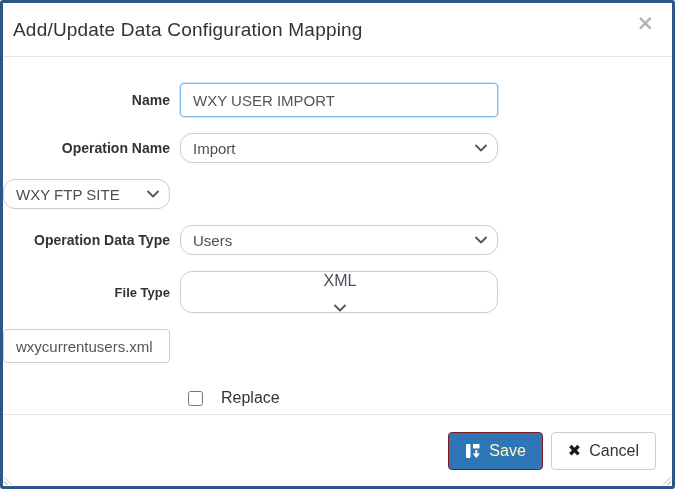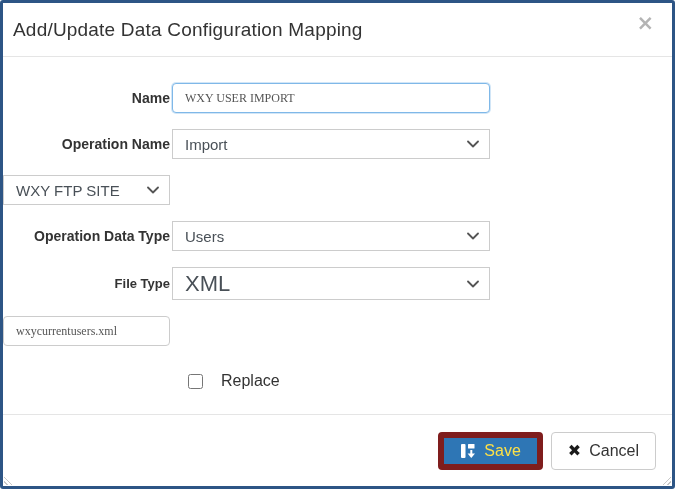--- a/index.html
+++ b/index.html
@@ -34,58 +34,58 @@
     align-self: flex-start; margin-top: 10px;
     font-family: "DejaVu Sans", sans-serif;
   }
   .modal-body {
     flex: 1 1 auto;
     padding-top: 26px;
   }
   .form-row {
     display: grid;
     grid-template-columns: 167px 318px;
-    column-gap: 2px;
+    column-gap: 10px;
     align-items: center;
     margin-bottom: 16px;
   }
   .form-label {
     text-align: right;
     font-weight: 700;
     font-size: 14px;
     color: #333;
   }
   .form-row.large .form-label { font-size: 13px; }
   .text-input {
     height: 30px;
     border: 1px solid #ccc;
     border-radius: 4px;
-    padding: 8px 12px;
-    font-size: 12px;
+    padding: 16px 12px;
+    font-size: 15px;
     color: #555;
-    font-family: Liberation Serif, serif;
+    font-family: Liberation Sans, sans-serif;
     width: 100%;
     outline: none;
     background: #fff;
   }
   .text-input.focused {
     border: 1px solid #7fb8e8;
     box-shadow: 0 0 0 1px rgba(127,184,232,.35);
   }
   .select-box {
     height: 30px;
     border: 1px solid #ccc;
-    border-radius: 0;
+    border-radius: 12px;
     background: #fff;
     display: flex; align-items: center;
     padding: 0 10px 0 12px;
     font-size: 15px; color: #495057;
     cursor: pointer;
   }
-  .form-row.large .select-box { height: 33px; font-size: 22px; }
+  .form-row.large .select-box { height: 42px; font-size: 16px; flex-direction: column; }
   .select-value { flex: 1 1 auto; }
   .chevron { flex: 0 0 auto; display: flex; align-items: center; }
   .checkbox-row {
     display: flex; align-items: center;
     margin: 26px 0 0 185px;
     gap: 10px;
   }
   .checkbox-row input[type="checkbox"] {
     width: 15px; height: 15px;
     accent-color: #fff;
@@ -107,22 +107,22 @@
     border-radius: 4px;
     font-size: 16px;
     font-family: "Liberation Sans", "DejaVu Sans", sans-serif;
     display: inline-flex; align-items: center; justify-content: center;
     gap: 8px;
     padding: 0 16px;
     cursor: pointer;
   }
   .btn-save {
     background: #2e76b5;
-    border: 6px solid #7f1d1d;
-    color: #fde047;
+    border: 1px solid #7f1d1d;
+    color: #fef9c3;
     min-width: 88px;
   }
   .btn-cancel {
     background: #fff;
     border: 1px solid #ccc;
     color: #333;
     min-width: 104px;
   }
   .cancel-x {
     font-weight: 700; font-size: 16px; color: #1a1a1a;

